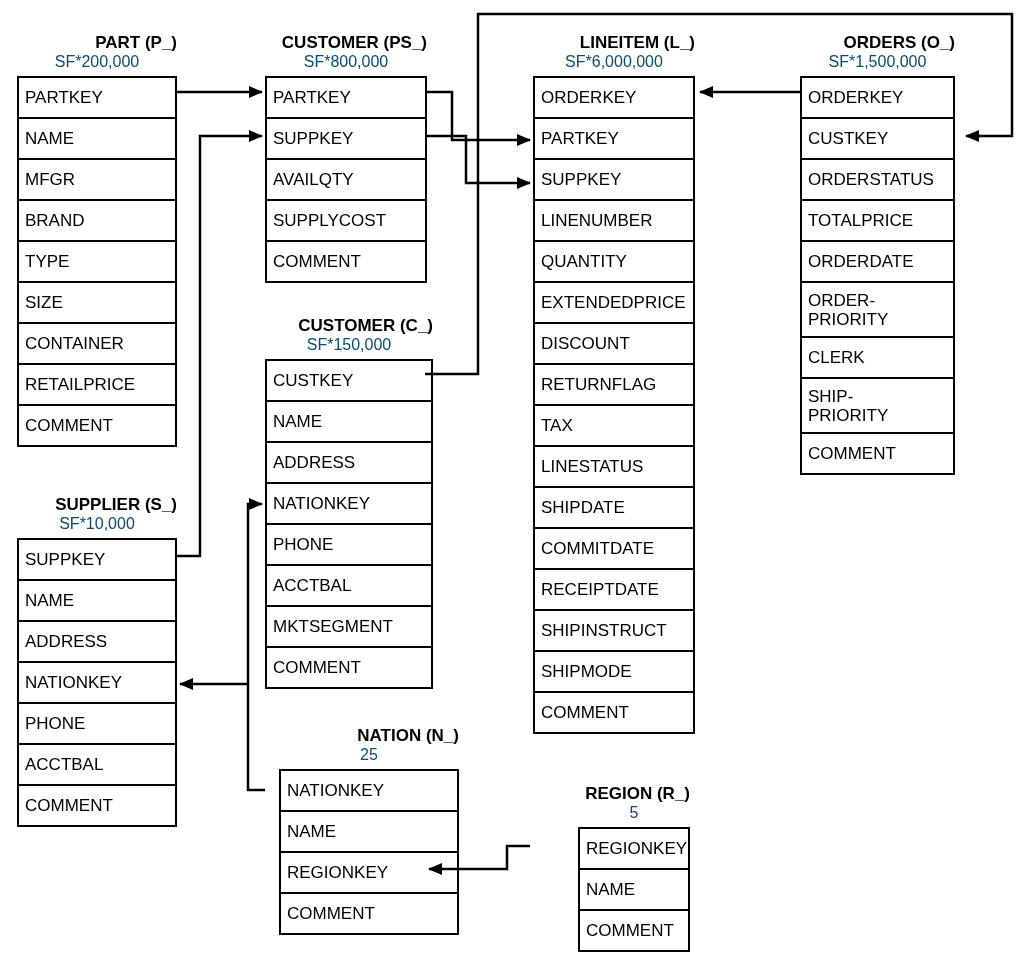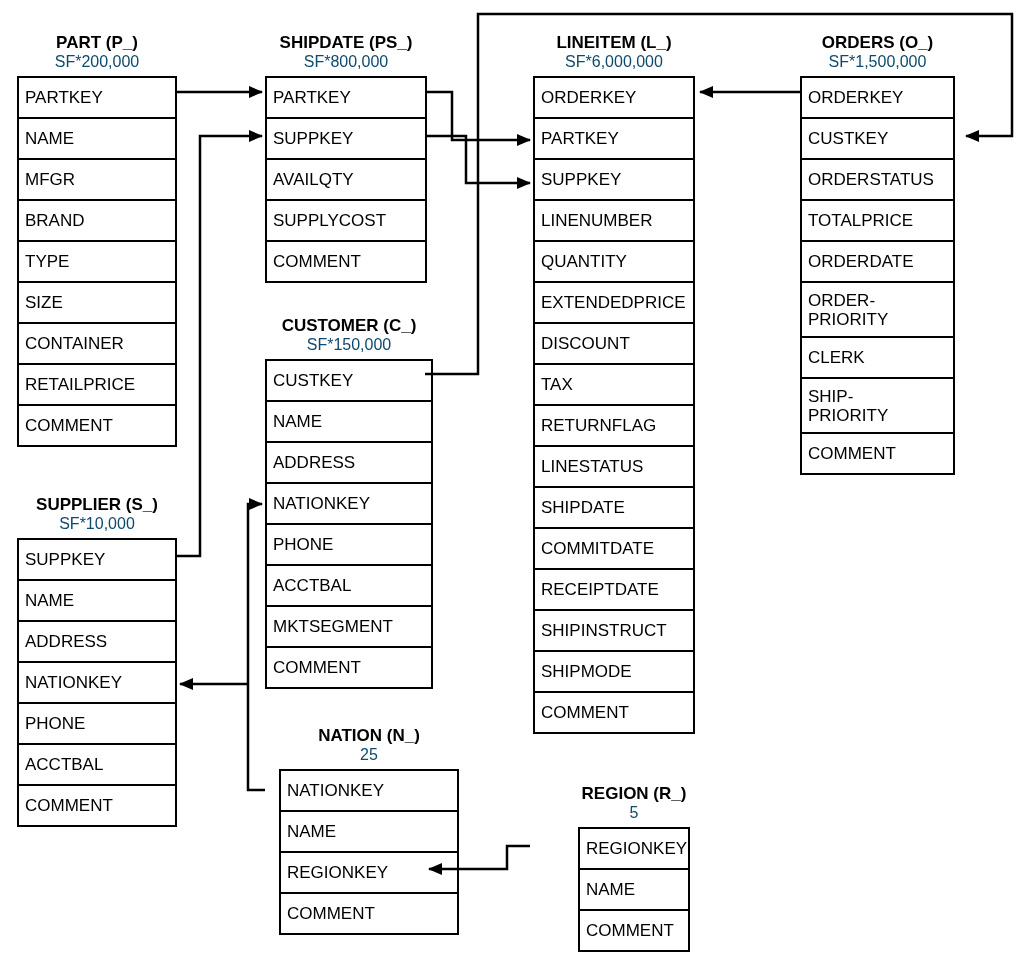--- a/index.html
+++ b/index.html
@@ -1,19 +1,19 @@
 <!DOCTYPE html>
 <html><head>
 <meta charset="utf-8">
 <style>
   * { margin:0; padding:0; box-sizing:border-box; }
   html, body { background:#ffffff; font-family:"Liberation Sans", sans-serif; color:#000; }
   .canvas { position:relative; width:1025px; height:966px; background:#fff; overflow:hidden; }
   .tbl { position:absolute; z-index:1; }
-  .t-title { text-align:center; font-weight:bold; font-size:17px; line-height:19px; color:#000; }
+  .t-title { text-align:right; font-weight:bold; font-size:17px; line-height:19px; color:#000; }
   .t-sub { text-align:center; font-size:16px; line-height:19px; color:#0c4a6e; }
   .t-box { margin-top:5px; }
   .cell {
     height:43px; border:2px solid #000; margin-top:-2px; background:#fff;
     display:flex; align-items:center; padding-left:6px; padding-right:2px;
     font-size:17px; line-height:19px; white-space:pre-line; color:#000;
   }
   .cell:first-child { margin-top:0; }
   .tbl-orders .cell:nth-child(6),
   .tbl-orders .cell:nth-child(8) { height:57px; }
@@ -34,21 +34,21 @@
       <div class="cell">BRAND</div>
       <div class="cell">TYPE</div>
       <div class="cell">SIZE</div>
       <div class="cell">CONTAINER</div>
       <div class="cell">RETAILPRICE</div>
       <div class="cell">COMMENT</div>
     </div>
   </div>
 
   <div class="tbl tbl-partsupp" style="left:265px; top:33px; width:162px;">
-    <div class="t-title">SHIPDATE (PS_)</div>
+    <div class="t-title">CUSTOMER (PS_)</div>
     <div class="t-sub">SF*800,000</div>
     <div class="t-box">
       <div class="cell">PARTKEY</div>
       <div class="cell">SUPPKEY</div>
       <div class="cell">AVAILQTY</div>
       <div class="cell">SUPPLYCOST</div>
       <div class="cell">COMMENT</div>
     </div>
   </div>
 
@@ -56,22 +56,22 @@
     <div class="t-title">LINEITEM (L_)</div>
     <div class="t-sub">SF*6,000,000</div>
     <div class="t-box">
       <div class="cell">ORDERKEY</div>
       <div class="cell">PARTKEY</div>
       <div class="cell">SUPPKEY</div>
       <div class="cell">LINENUMBER</div>
       <div class="cell">QUANTITY</div>
       <div class="cell">EXTENDEDPRICE</div>
       <div class="cell">DISCOUNT</div>
+      <div class="cell">RETURNFLAG</div>
       <div class="cell">TAX</div>
-      <div class="cell">RETURNFLAG</div>
       <div class="cell">LINESTATUS</div>
       <div class="cell">SHIPDATE</div>
       <div class="cell">COMMITDATE</div>
       <div class="cell">RECEIPTDATE</div>
       <div class="cell">SHIPINSTRUCT</div>
       <div class="cell">SHIPMODE</div>
       <div class="cell">COMMENT</div>
     </div>
   </div>
 

